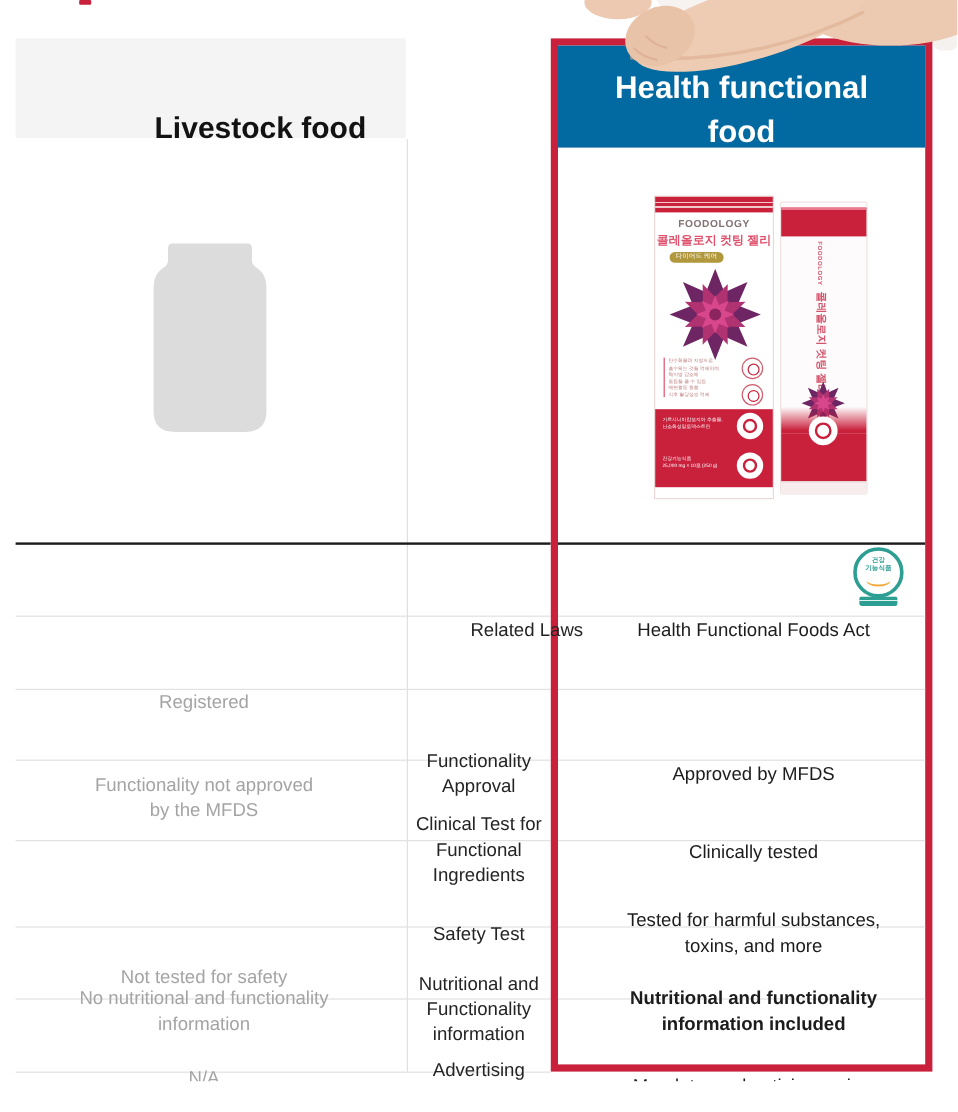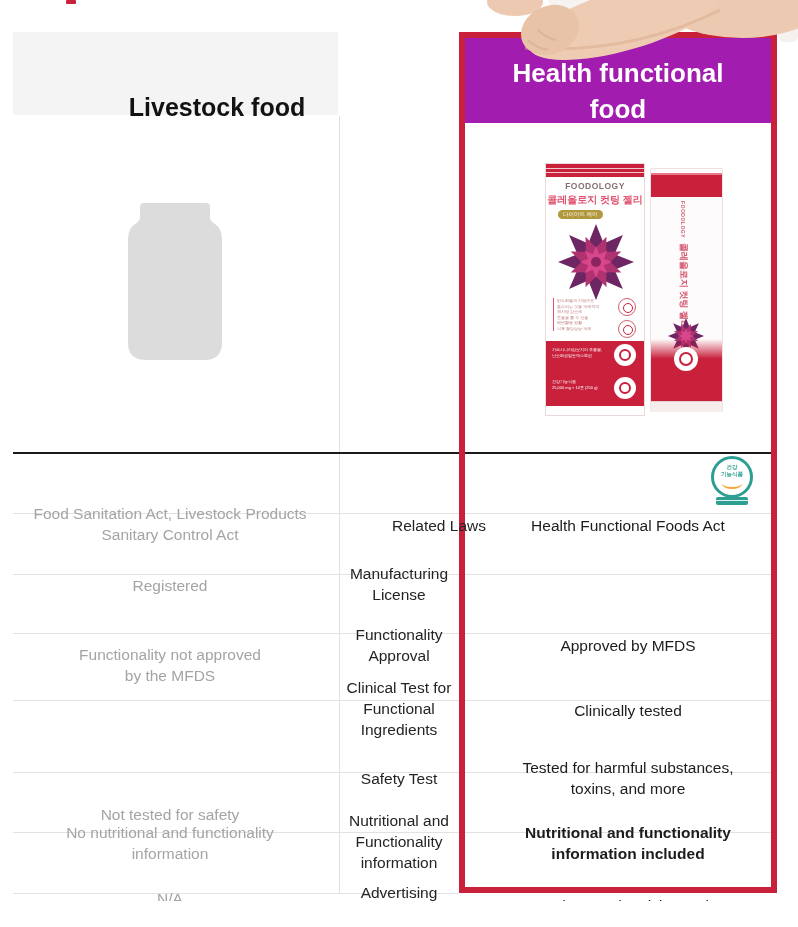--- a/index.html
+++ b/index.html
@@ -14,21 +14,21 @@
   .cell.left{left:13px;width:314px;color:#a4a4a4;}
   .cell.mid{left:339px;width:120px;color:#242424;}
   .cell.rightcol{left:20px;width:286px;color:#1c1c1c;}
   
   .graybox{position:absolute;left:13px;top:32px;width:325px;height:83px;background:#f4f4f4;z-index:0;}
   .ordinary-title{position:absolute;left:117px;top:92px;width:200px;text-align:center;
                   font-size:25px;line-height:30px;font-weight:bold;color:#121212;z-index:4;}
   .jar{position:absolute;left:120px;top:195px;z-index:2;}
   .redbox{position:absolute;left:459px;top:32px;width:318px;height:861px;box-sizing:border-box;
           border:6px solid #c9203c;background:#fff;z-index:2;}
-  .red-header{position:absolute;left:0;right:0;top:0;height:85px;background:#a21caf;}
+  .red-header{position:absolute;left:0;right:0;top:0;height:85px;background:#0369a1;}
   .func-title{position:absolute;left:33px;top:17px;width:240px;text-align:center;
               font-size:26px;line-height:36px;font-weight:bold;color:#fff;white-space:pre-line;}
   .arm{position:absolute;left:480px;top:0;z-index:3;pointer-events:none;}
   .redmark{position:absolute;left:66px;top:0;width:10px;height:4px;background:#c9203c;border-radius:1px;z-index:3;}
   .bottomclip{position:absolute;left:0;top:901px;width:798px;height:26px;background:#fff;z-index:20;}
   
   .pbox{position:absolute;left:80px;top:125px;width:100px;height:253px;background:#fff;
         border:1px solid #ead9d9;box-sizing:border-box;z-index:3;}
   .pb-strip{position:absolute;left:0;right:0;top:0;height:13px;background:#c9203c;
     background-image:linear-gradient(to bottom,transparent 4px,rgba(255,255,255,.75) 4px,rgba(255,255,255,.75) 5px,transparent 5px,transparent 8px,rgba(255,255,255,.75) 8px,rgba(255,255,255,.75) 9px,transparent 9px);}
@@ -109,33 +109,29 @@
   <div class="vline" style="left:339px;top:116px;height:777px;"></div>
   <div class="blackline" style="left:13px;top:452px;width:446px;"></div>
   <div class="hline" style="left:13px;top:513px;width:446px;"></div>
   <div class="hline" style="left:13px;top:574px;width:446px;"></div>
   <div class="hline" style="left:13px;top:633px;width:446px;"></div>
   <div class="hline" style="left:13px;top:700px;width:446px;"></div>
   <div class="hline" style="left:13px;top:772px;width:446px;"></div>
   <div class="hline" style="left:13px;top:832px;width:446px;"></div>
   <div class="hline" style="left:13px;top:893px;width:446px;"></div>
 
-  <div class="cell left" style="top:503px;">Food Sanitation Act, Livestock Products
-Sanitary Control Act</div>
   <div class="cell left" style="top:575px;">Registered</div>
   <div class="cell left" style="top:644px;">Functionality not approved
 by the MFDS</div>
   <div class="cell left" style="top:768px;margin-top:36px;">Not tested for safety</div>
   <div class="cell left" style="top:822px;">No nutritional and functionality
 information</div>
   <div class="cell left" style="top:888px;">N/A</div>
 
   <div class="cell mid" style="top:515px;padding-left:40px;">Related Laws</div>
-  <div class="cell mid" style="top:563px;">Manufacturing
-License</div>
   <div class="cell mid" style="top:624px;">Functionality
 Approval</div>
   <div class="cell mid" style="top:677px;">Clinical Test for
 Functional
 Ingredients</div>
   <div class="cell mid" style="top:768px;">Safety Test</div>
   <div class="cell mid" style="top:810px;">Nutritional and
 Functionality
 information</div>
   <div class="cell mid" style="top:882px;">Advertising</div>

